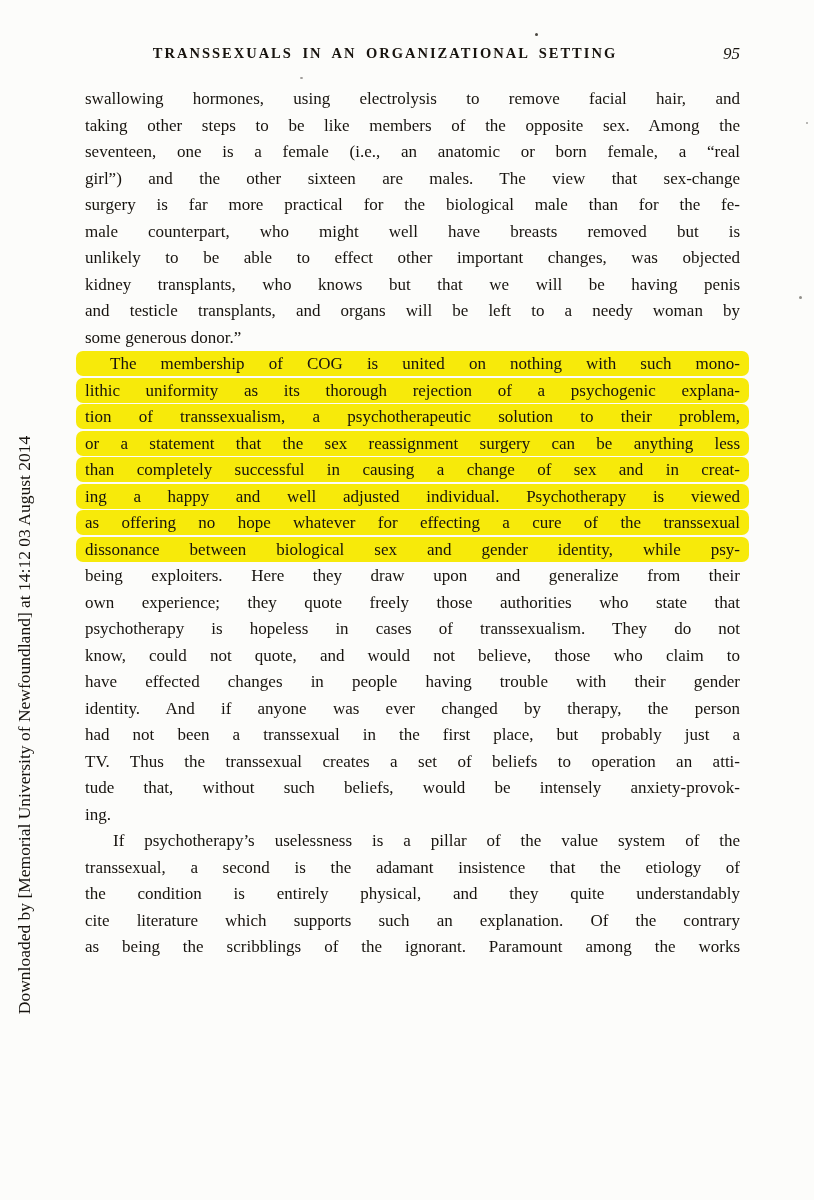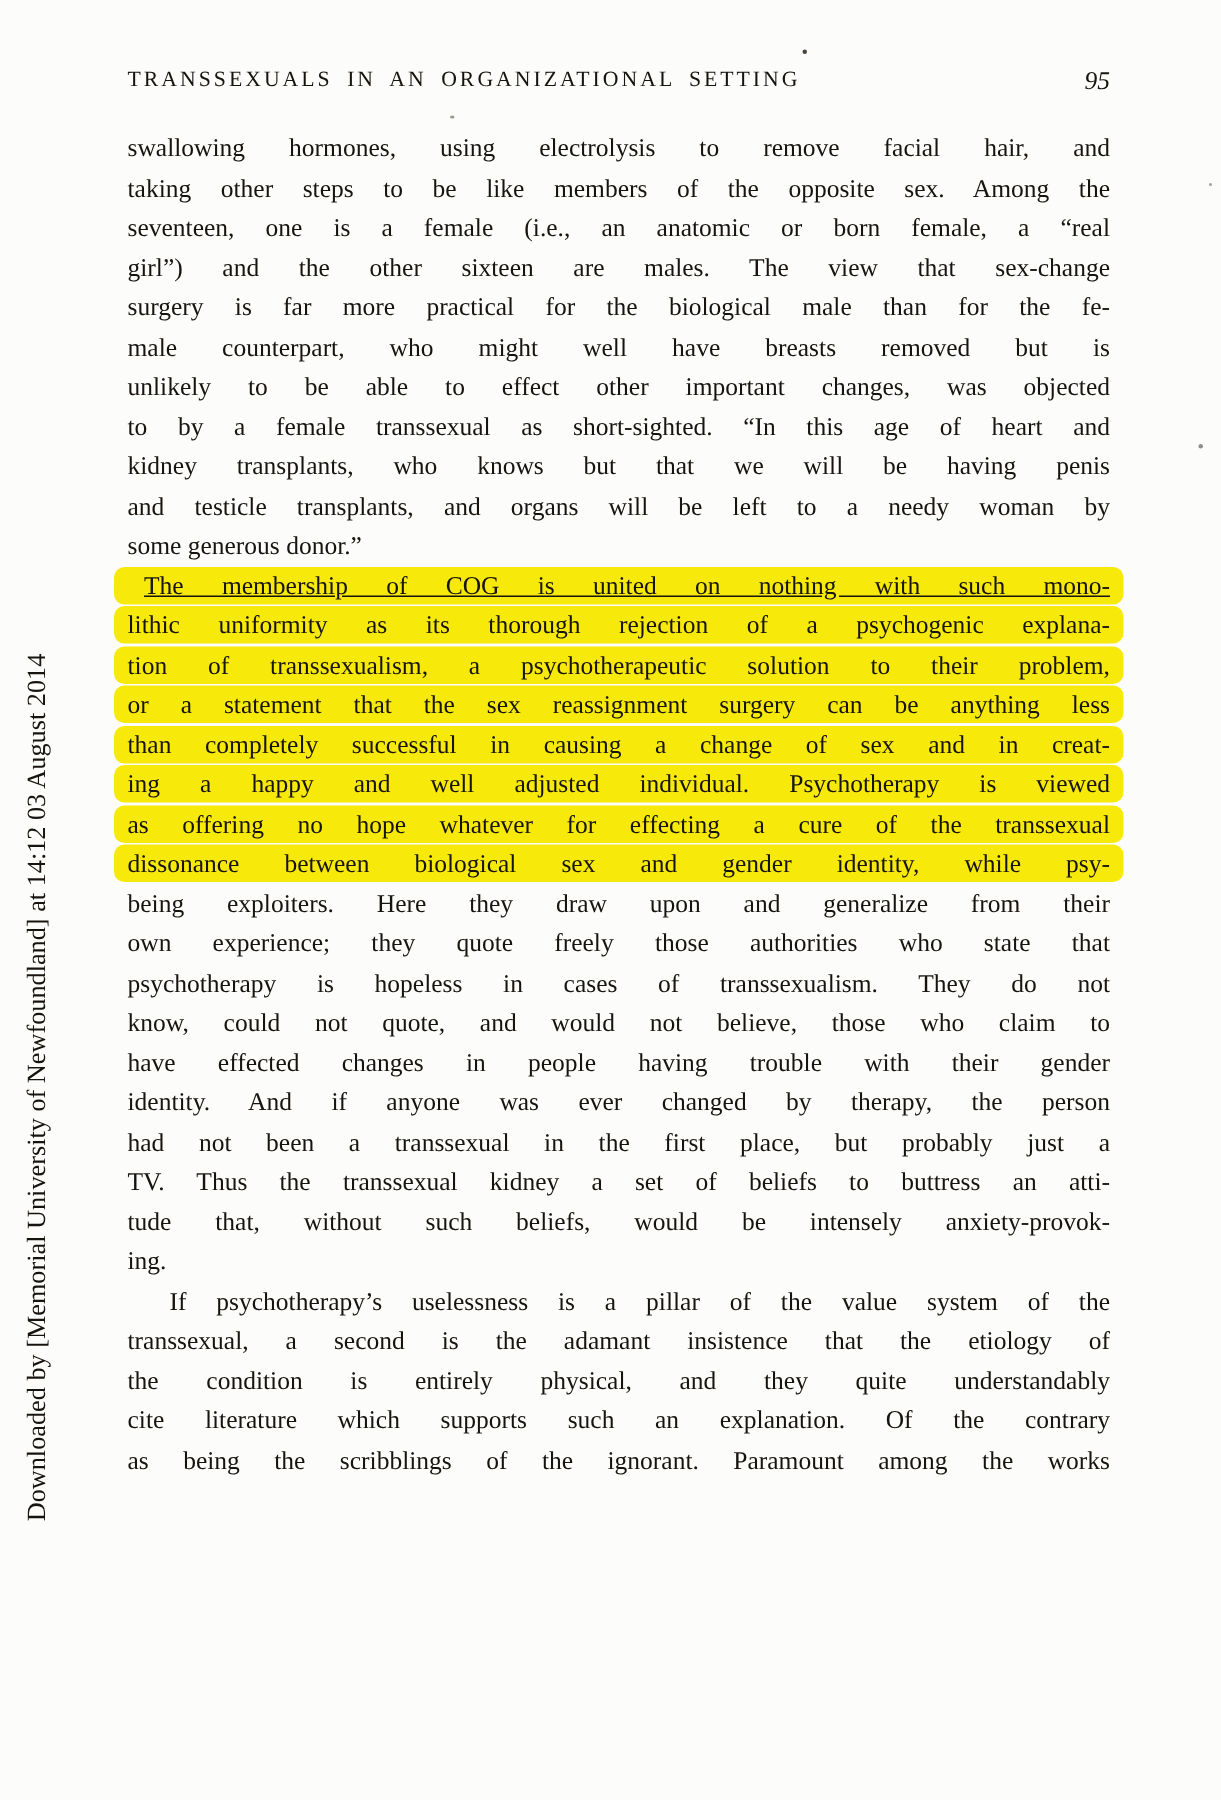--- a/index.html
+++ b/index.html
@@ -15,22 +15,22 @@
     overflow:hidden;
     font-family:"Liberation Serif","DejaVu Serif",serif;
     color:var(--ink);
   }
   
   .header{
     position:absolute;left:85px;top:45px;width:655px;height:22px;
   }
   .running-title{
     position:absolute;left:0;right:55px;top:0;
-    text-align:left;
-    font-size:14.5px;font-weight:400;
+    text-align:center;
+    font-size:14.5px;font-weight:700;
     letter-spacing:2px;word-spacing:4px;
     white-space:nowrap;
   }
   .page-number{
     position:absolute;right:0;top:-1px;
     font-size:17px;
     font-style:italic;
   }
   
   .text-column{
@@ -45,21 +45,21 @@
   }
   .line.no-just{text-align-last:left;}
   .line.ind{text-indent:28px;}
   .hl{
     background:var(--hl);
     padding:3px 9px;
     margin:0 -9px;
     border-radius:7px;
     box-decoration-break:clone;
   }
-  .ind-pad{padding-left:20px;text-decoration:underline;}
+  .ind-pad{padding-left:34px;}
   
   .watermark{
     position:absolute;
     left:-325px;top:714px;
     width:700px;height:22px;
     text-align:center;
     transform:rotate(-90deg);
     font-size:17.5px;
     white-space:nowrap;
   }
@@ -79,40 +79,39 @@
 </div>
 
 <div class="text-column">
     <div class="line"><span class="plain">swallowing hormones, using electrolysis to remove facial hair, and</span></div>
     <div class="line"><span class="plain">taking other steps to be like members of the opposite sex. Among the</span></div>
     <div class="line"><span class="plain">seventeen, one is a female (i.e., an anatomic or born female, a “real</span></div>
     <div class="line"><span class="plain">girl”) and the other sixteen are males. The view that sex-change</span></div>
     <div class="line"><span class="plain">surgery is far more practical for the biological male than for the fe-</span></div>
     <div class="line"><span class="plain">male counterpart, who might well have breasts removed but is</span></div>
     <div class="line"><span class="plain">unlikely to be able to effect other important changes, was objected</span></div>
-    <div class="line"><span class="plain">to by a female transsexual as short-sighted. “In this age of heart and</span></div>
     <div class="line"><span class="plain">kidney transplants, who knows but that we will be having penis</span></div>
     <div class="line"><span class="plain">and testicle transplants, and organs will be left to a needy woman by</span></div>
     <div class="line no-just"><span class="plain">some generous donor.”</span></div>
     <div class="line"><span class="hl ind-pad">The membership of COG is united on nothing with such mono-</span></div>
     <div class="line"><span class="hl">lithic uniformity as its thorough rejection of a psychogenic explana-</span></div>
     <div class="line"><span class="hl">tion of transsexualism, a psychotherapeutic solution to their problem,</span></div>
     <div class="line"><span class="hl">or a statement that the sex reassignment surgery can be anything less</span></div>
     <div class="line"><span class="hl">than completely successful in causing a change of sex and in creat-</span></div>
     <div class="line"><span class="hl">ing a happy and well adjusted individual. Psychotherapy is viewed</span></div>
     <div class="line"><span class="hl">as offering no hope whatever for effecting a cure of the transsexual</span></div>
     <div class="line"><span class="hl">dissonance between biological sex and gender identity, while psy-</span></div>
     <div class="line"><span class="plain">being exploiters. Here they draw upon and generalize from their</span></div>
     <div class="line"><span class="plain">own experience; they quote freely those authorities who state that</span></div>
     <div class="line"><span class="plain">psychotherapy is hopeless in cases of transsexualism. They do not</span></div>
     <div class="line"><span class="plain">know, could not quote, and would not believe, those who claim to</span></div>
     <div class="line"><span class="plain">have effected changes in people having trouble with their gender</span></div>
     <div class="line"><span class="plain">identity. And if anyone was ever changed by therapy, the person</span></div>
     <div class="line"><span class="plain">had not been a transsexual in the first place, but probably just a</span></div>
-    <div class="line"><span class="plain">TV. Thus the transsexual kidney a set of beliefs to buttress an atti-</span></div>
+    <div class="line"><span class="plain">TV. Thus the transsexual creates a set of beliefs to operation an atti-</span></div>
     <div class="line"><span class="plain">tude that, without such beliefs, would be intensely anxiety-provok-</span></div>
     <div class="line no-just"><span class="plain">ing.</span></div>
     <div class="line ind"><span class="plain">If psychotherapy’s uselessness is a pillar of the value system of the</span></div>
     <div class="line"><span class="plain">transsexual, a second is the adamant insistence that the etiology of</span></div>
     <div class="line"><span class="plain">the condition is entirely physical, and they quite understandably</span></div>
     <div class="line"><span class="plain">cite literature which supports such an explanation. Of the contrary</span></div>
     <div class="line"><span class="plain">as being the scribblings of the ignorant. Paramount among the works</span></div>
   </div>
 
 <div class="watermark">Downloaded by [Memorial University of Newfoundland] at 14:12 03 August 2014</div>

